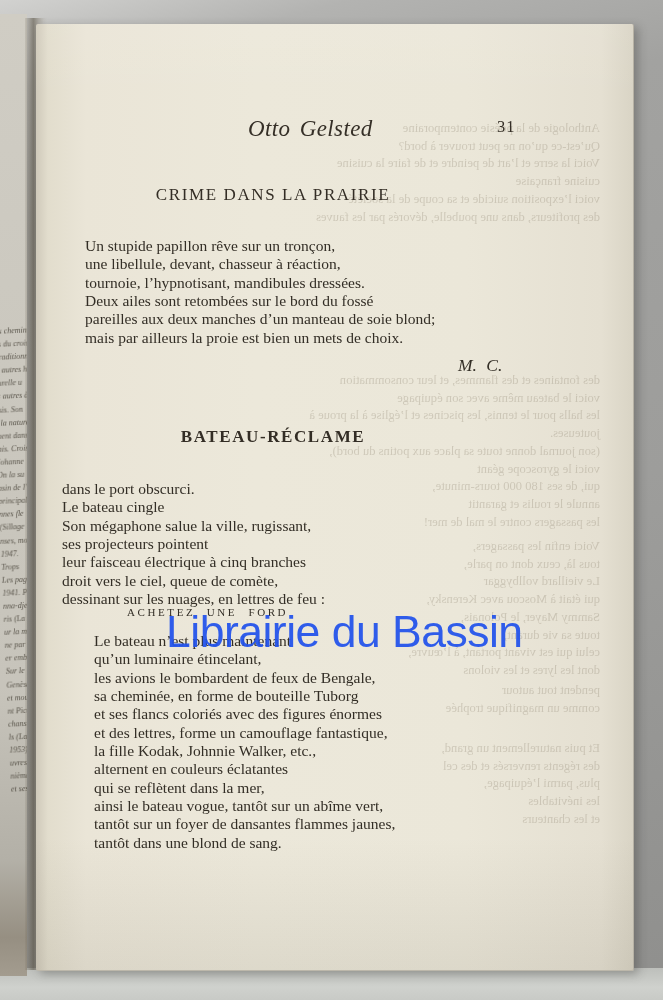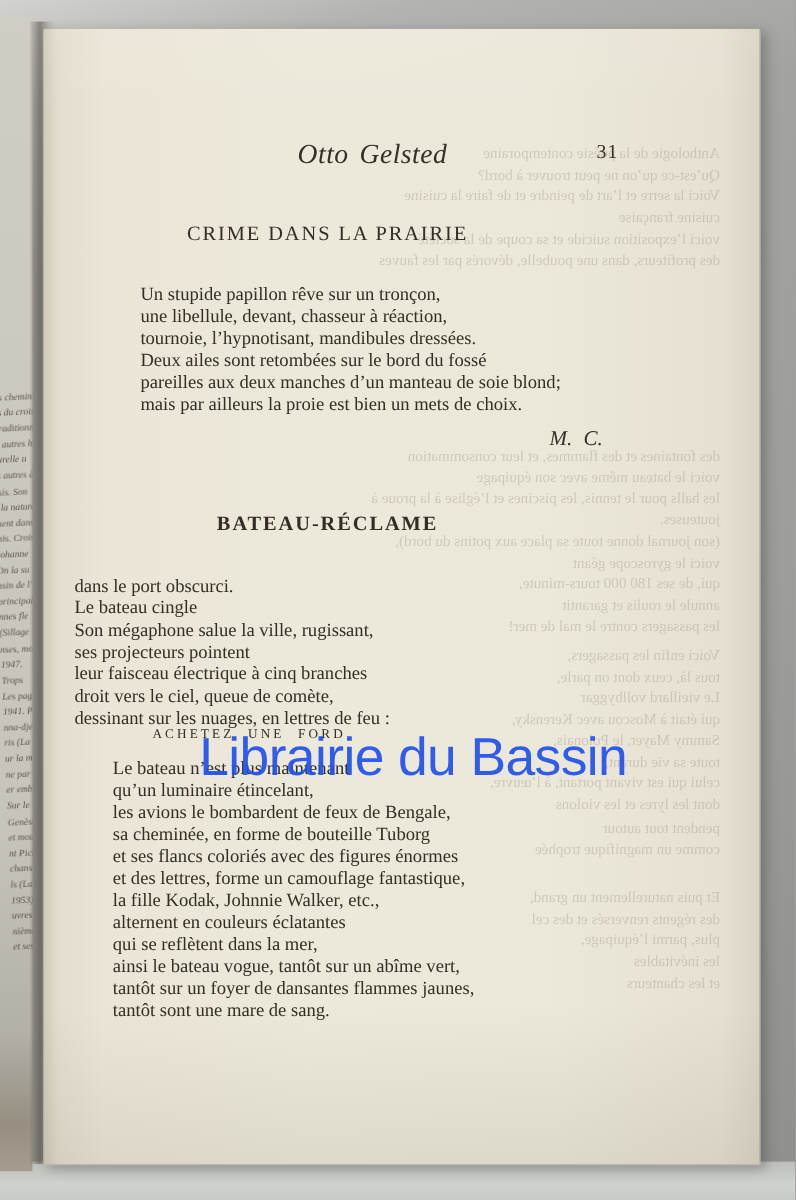--- a/index.html
+++ b/index.html
@@ -26,21 +26,21 @@
   .page *{position:absolute;}
   .runhead{left:212px;top:92px;font-style:italic;font-size:23px;color:#352f27;
     letter-spacing:0.4px;word-spacing:3px;white-space:nowrap;}
   .folio{left:461px;top:93px;font-size:16.5px;color:#352f27;letter-spacing:1px;}
   .poem-title{left:27px;top:0;width:420px;text-align:center;font-size:17px;color:#332d25;
     letter-spacing:1.6px;white-space:nowrap;}
   .title-1{top:161px;}
   .title-2{top:403px;font-weight:bold;}
   .poem{color:#332e26;font-size:15.5px;}
   .poem .poem-line{position:static;line-height:18.35px;white-space:nowrap;}
-  .poem-1{left:49px;top:213px;margin-left:32px;}
+  .poem-1{left:49px;top:213px;}
   .stanza-1{left:26px;top:456px;}
   .stanza-2{left:26px;top:608px;margin-left:32px;}
   .signature{left:422px;top:331px;font-style:italic;font-size:17.5px;color:#332e26;word-spacing:5px;}
   .slogan{left:91px;top:582px;font-size:11px;font-weight:400;color:#332e26;
     letter-spacing:2.6px;word-spacing:6px;white-space:nowrap;}
   
   .ghost{color:#8d8370;opacity:0.30;transform:scaleX(-1);filter:blur(0.55px);font-size:12.6px;}
   .ghost .ghost-line{position:static;line-height:17.7px;white-space:nowrap;}
   .ghost-a{left:264px;top:96px;width:300px;}
   .ghost-b{left:264px;top:348px;width:300px;}
@@ -173,20 +173,20 @@
         <div class="poem-line">qu’un luminaire étincelant,</div>
         <div class="poem-line">les avions le bombardent de feux de Bengale,</div>
         <div class="poem-line">sa cheminée, en forme de bouteille Tuborg</div>
         <div class="poem-line">et ses flancs coloriés avec des figures énormes</div>
         <div class="poem-line">et des lettres, forme un camouflage fantastique,</div>
         <div class="poem-line">la fille Kodak, Johnnie Walker, etc.,</div>
         <div class="poem-line">alternent en couleurs éclatantes</div>
         <div class="poem-line">qui se reflètent dans la mer,</div>
         <div class="poem-line">ainsi le bateau vogue, tantôt sur un abîme vert,</div>
         <div class="poem-line">tantôt sur un foyer de dansantes flammes jaunes,</div>
-        <div class="poem-line">tantôt sont une mare de sang.</div>
+        <div class="poem-line">tantôt dans une blond de sang.</div>
       </div>
 
   </div>
 
   <div class="watermark" style="color: rgb(33, 82, 236); text-align: right;">Librairie du Bassin</div>
 
 </div>
 
 </body></html>

